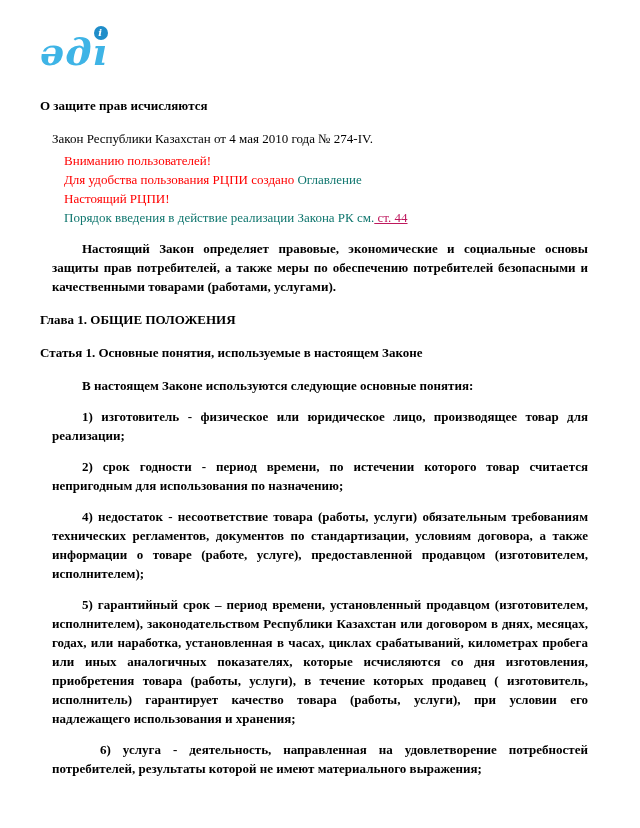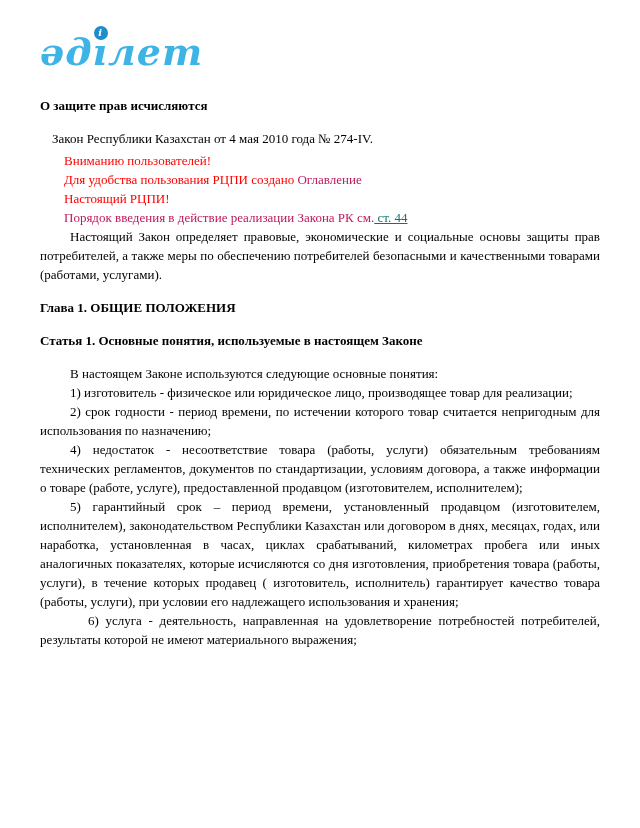--- a/index.html
+++ b/index.html
@@ -53,44 +53,45 @@
     margin: 0 0 14px 0;
   }
   .subtitle {
     margin: 0 0 3px 12px;
   }
   .notice p {
     margin: 0 0 0 24px;
     color: #ff0000;
   }
   .link {
-    color: #be185d;
+    color: #0f766e;
     text-decoration: none;
     cursor: pointer;
   }
-  .plain { color: #0f766e; text-decoration: underline; }
+  .plain { color: #be185d; text-decoration: underline; }
   p.body {
-    margin: 0;
+    margin: 12px;
     text-align: justify;
     text-indent: 30px;
+    font-weight: bold;
   }
   p.body.indent-lg { text-indent: 48px; }
   .heading {
     font-weight: bold;
     margin: 14px 0 14px 0;
   }
   .heading.article { margin: 0 0 14px 0; }
 </style>
 </head>
 <body>
 
 <div class="page">
 
   <div class="logo">
-    <span>әд</span><span class="logo-i"><span>ı</span><span class="logo-dot">i</span></span><span>лет</span>
+    <span>әд</span><span class="logo-i"><span>ı</span><span class="logo-dot">i</span></span>
   </div>
 
   <p class="title">О защите прав исчисляются</p>
 
   <p class="subtitle">Закон Республики Казахстан от 4 мая 2010 года № 274-IV.</p>
 
   <div class="notice">
     <p>Вниманию пользователей!</p>
     <p><span>Для удобства пользования РЦПИ создано </span><a class="link">Оглавление</a></p>
     <p>Настоящий РЦПИ!</p>

